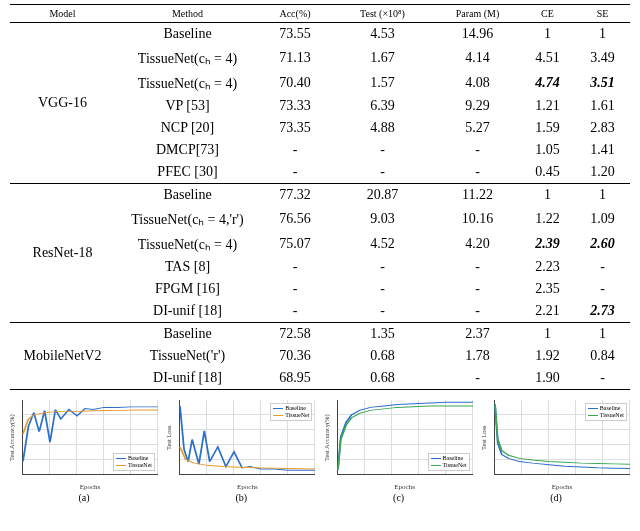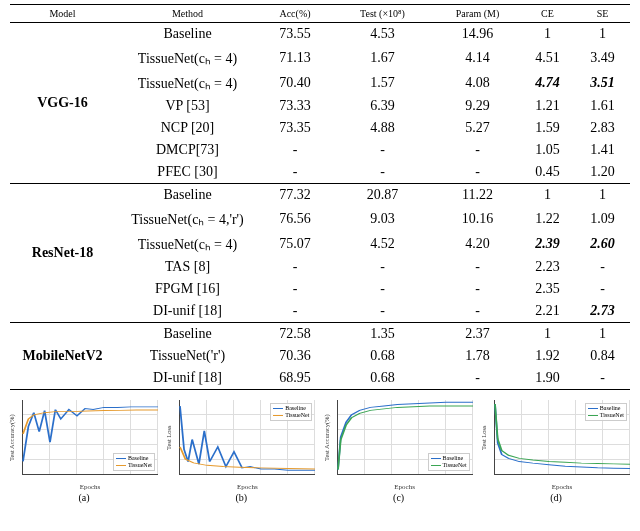--- a/index.html
+++ b/index.html
@@ -29,21 +29,21 @@
     .hdr { border-top: 1.5px solid #000; border-bottom: 1px solid #000; }
     .grp-bottom { border-bottom: 1px solid #000; }
     .tbl-bottom { border-bottom: 1px solid #000; }
     .model-col { width: 105px; }
     .method-col { width: 145px; }
     .acc-col { width: 70px; }
     .flops-col { width: 105px; }
     .param-col { width: 85px; }
     .ce-col { width: 55px; }
     .se-col { width: 55px; }
-    .model-name { font-weight: bold; }
+    .model-name { font-weight: normal; }
     .bi { font-weight: bold; font-style: italic; }
     
     .charts {
       display: flex;
       justify-content: space-between;
       width: 624px;
       margin: 6px auto 0 auto;
       gap: 4px;
     }
     .chart { position: relative; width: 152px; height: 95px; }

